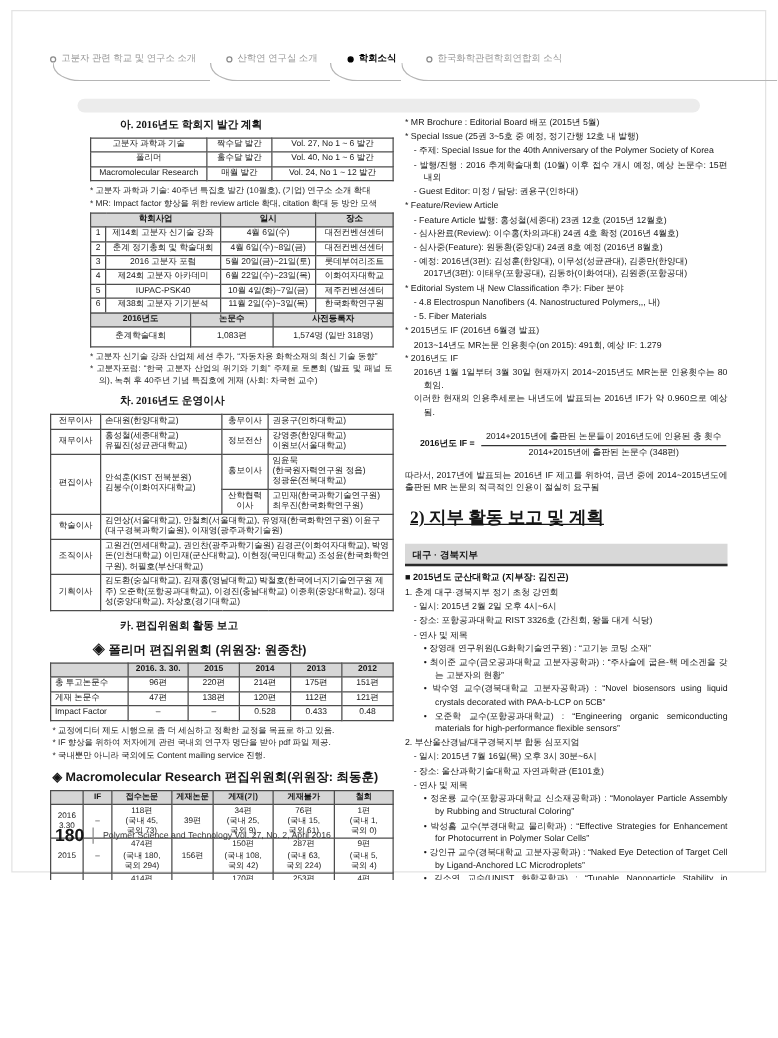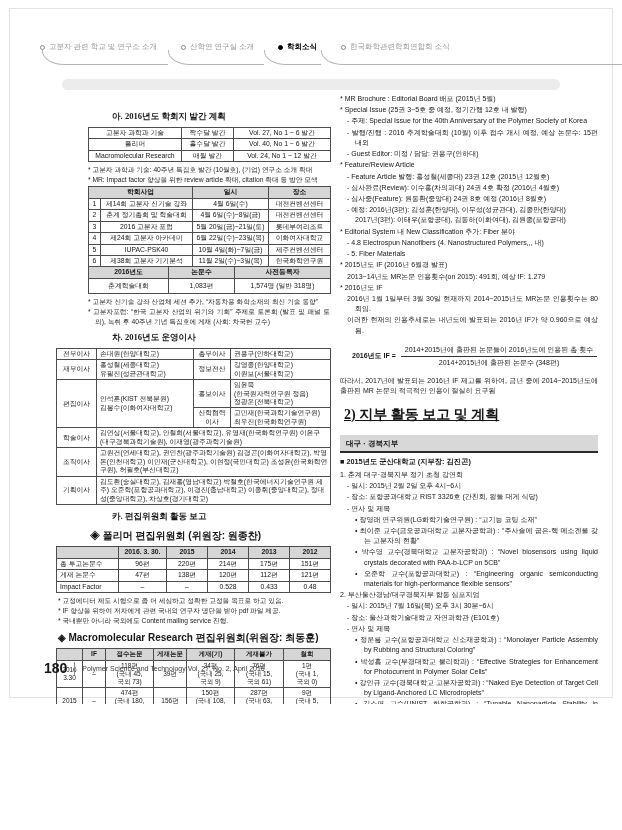--- a/index.html
+++ b/index.html
@@ -15,21 +15,21 @@
   .nav-item.active { color:#000; font-weight:bold;font-family:Liberation Serif, serif; }
   .nav-item.active .dot { background:#000; border-color:#000; }
   .swoosh { position:absolute; border-left:1px solid #b5b5b5; border-bottom:1px solid #b5b5b5; border-bottom-left-radius:22px 14px; }
   .sw1 { left:42px;  top:50px; width:126px; height:15px; }
   .sw2 { left:168px; top:50px; width:96px;  height:15px; }
   .sw3 { left:264px; top:50px; width:57px;  height:15px; }
   .sw4 { left:321px; top:50px; width:301px; height:15px; }
   .strip { position:absolute; top:79px; left:62px; width:498px; height:11px; background:#ececec; border-radius:6px; }
 
   
-  .content { position:absolute; top:94px; left:56px; width:542px; display:flex; gap:10px;align-items:flex-end; }
+  .content { position:absolute; top:94px; left:40px; width:542px; display:flex; gap:10px; }
   .col-left { width:274px; flex:0 0 274px; }
   .col-right { width:258px; flex:0 0 258px; font-size:7px; line-height:1.46; }
 
   .sec-title { font-family:"Liberation Serif", serif; font-weight:bold; font-size:8.6px; margin:6px 0 4px 56px; }
   .sub-title { font-weight:bold; font-size:10px; margin:6px 0 3px 34px; }
   .sub-title.flush { margin-left:2px; }
 
   table { border-collapse:collapse; table-layout:fixed; font-size:6.8px; }
   th,td { border:1px solid #4d4d4d; padding:1px 2px; text-align:center; vertical-align:middle; white-space:pre-line; word-break:break-all; line-height:1.25; }
   th { background:#d6d6d6; font-weight:bold; }

